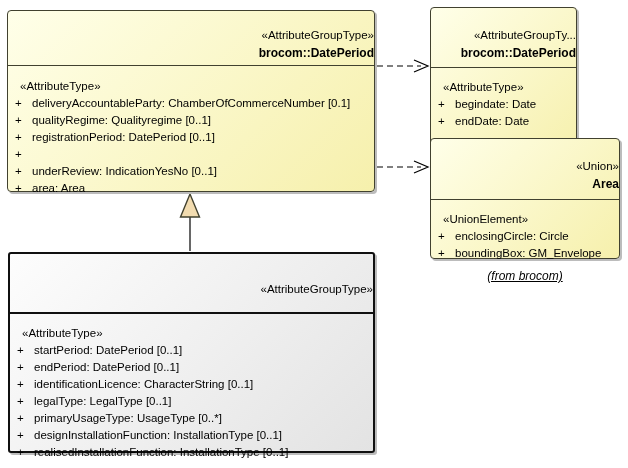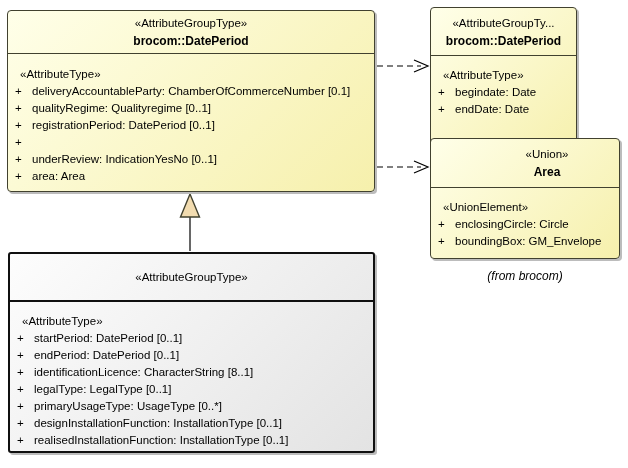--- a/index.html
+++ b/index.html
@@ -28,40 +28,42 @@
   }
   .uml-box.gray {
     background: linear-gradient(135deg, #fdfdfd 0%, #e3e3e3 100%);
     border: 2px solid #101010;
     border-radius: 3px;
   }
   .box-header {
     display: flex;
     flex-direction: column;
     justify-content: center;
-    text-align: center;
+    text-align: right;
     border-bottom: 1px solid #41412f;
     line-height: 18px;
+    margin-top: 12px;
   }
   .gray .box-header { border-bottom: 2px solid #101010; }
   .stereotype { font-size: 11.5px; }
   .class-name { font-size: 12px; font-weight: bold; }
   .box-body { padding-top: 11px; line-height: 17px; font-size: 11.5px; }
   .body-pad12 { padding-top: 12px; }
   .section-stereotype { padding-left: 12px; }
   .attr { display: flex; padding-left: 7px; }
   .vis { width: 17px; flex: 0 0 17px; }
   .atext { white-space: nowrap; }
   .from-note {
     position: absolute;
     left: 430px; top: 269px;
     width: 190px;
     text-align: center;
     font-style: italic;
     font-size: 12px;
+    text-decoration: underline;
   }
 </style>
 </head>
 <body>
 
 <div class="canvas">
 
   <svg class="connectors" viewBox="0 0 628 468" xmlns="http://www.w3.org/2000/svg">
     <g>
       <line x1="377" y1="66" x2="421" y2="66" stroke="#000000" stroke-width="1.2" stroke-dasharray="6,4"></line>
@@ -157,21 +159,21 @@
       <div class="attr">
         <span class="vis">+</span>
         <span class="atext">startPeriod: DatePeriod [0..1]</span>
       </div>
       <div class="attr">
         <span class="vis">+</span>
         <span class="atext">endPeriod: DatePeriod [0..1]</span>
       </div>
       <div class="attr">
         <span class="vis">+</span>
-        <span class="atext">identificationLicence: CharacterString [8..1]</span>
+        <span class="atext">identificationLicence: CharacterString [0..1]</span>
       </div>
       <div class="attr">
         <span class="vis">+</span>
         <span class="atext">legalType: LegalType [0..1]</span>
       </div>
       <div class="attr">
         <span class="vis">+</span>
         <span class="atext">primaryUsageType: UsageType [0..*]</span>
       </div>
       <div class="attr">

